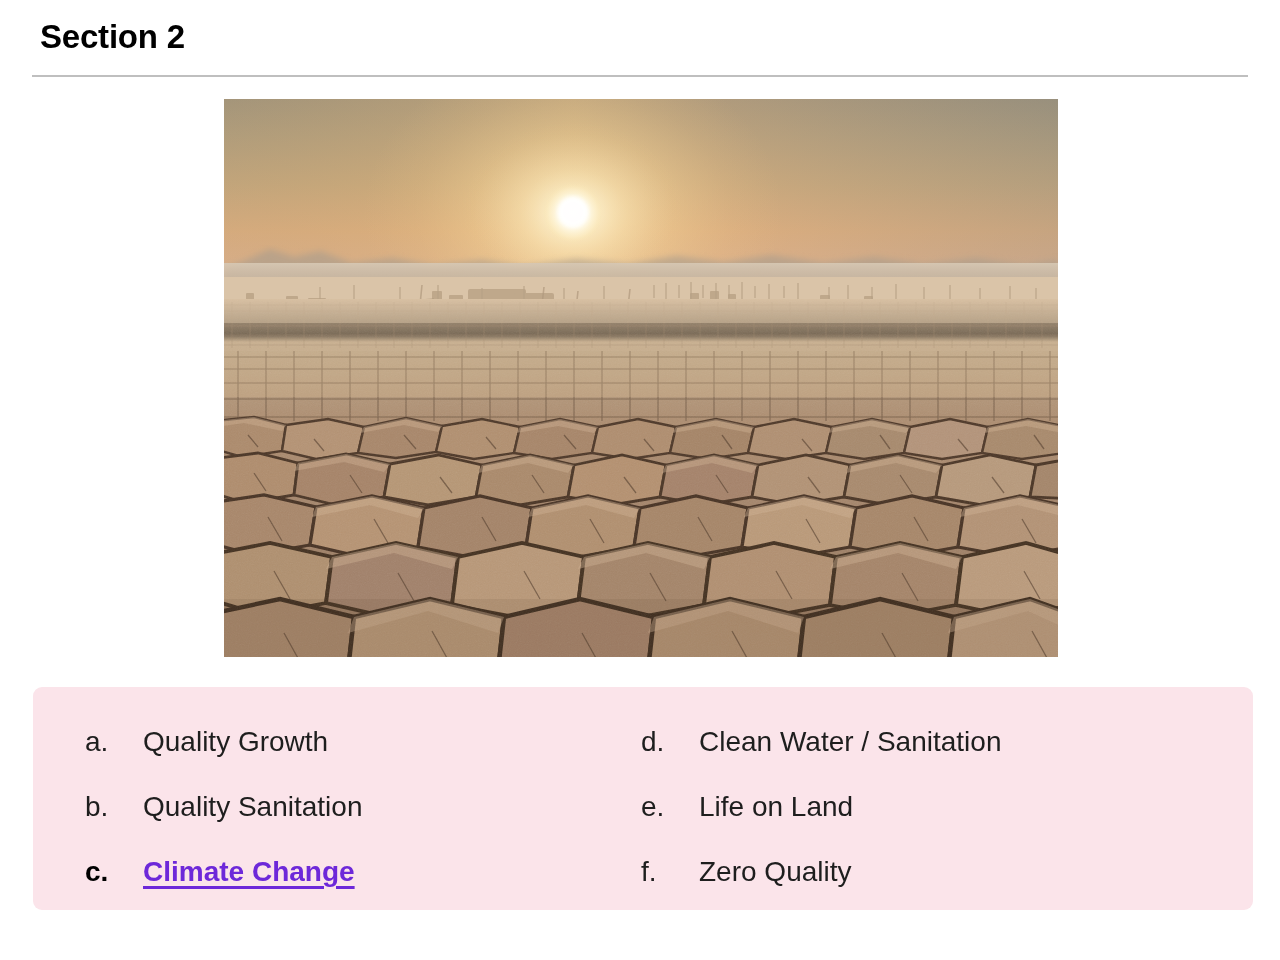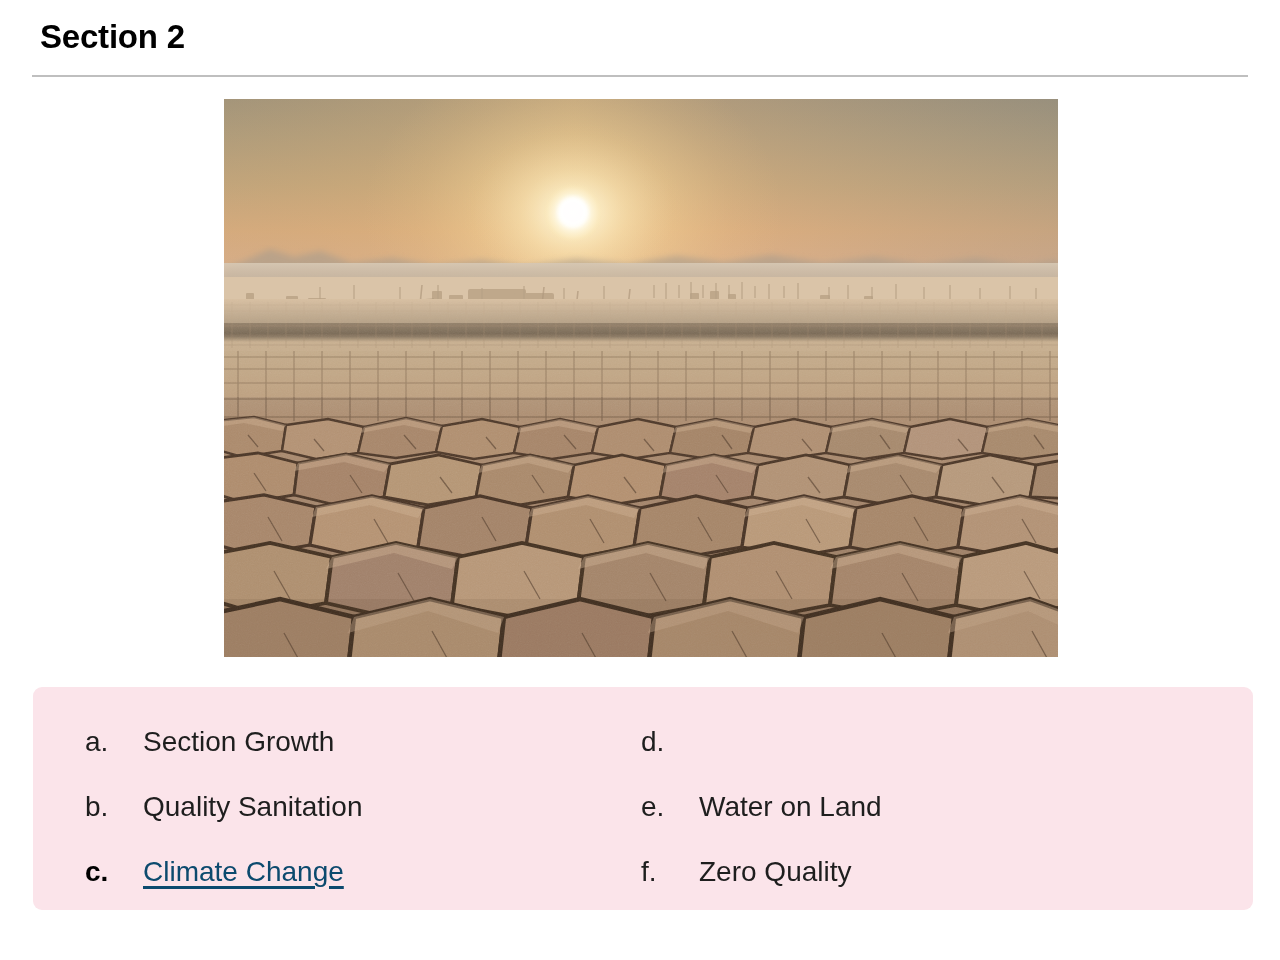--- a/index.html
+++ b/index.html
@@ -91,22 +91,22 @@
     font-size: 28px;
     color: #1e1e1e;
   }
   .option-text {
     font-size: 28px;
     color: #1e1e1e;
     white-space: nowrap;
   }
   .option-row.correct .option-letter { font-weight: bold; color: #000; }
   .option-row.correct .option-text {
-    font-weight: normal;
-    color: #0c4a6e;
+    font-weight: bold;
+    color: #6d28d9;
     text-decoration: underline;
     text-underline-offset: 5px;
     text-decoration-thickness: 3px;
   }
 </style>
 </head>
 <body>
 
 <div id="header">
   <div id="page-title">Section 2</div>
@@ -390,39 +390,40 @@
       <rect x="0" y="500" width="834" height="58" fill="#4a3627" opacity="0.1"></rect>
     </g>
   </svg>
 </div>
 
 <div id="options-panel">
 
   <div id="col-left" class="option-col">
     <div class="option-row">
       <span class="option-letter">a.</span>
-      <span class="option-text">Section Growth</span>
+      <span class="option-text">Quality Growth</span>
     </div>
     <div class="option-row">
       <span class="option-letter">b.</span>
       <span class="option-text">Quality Sanitation</span>
     </div>
     <div class="option-row correct">
       <span class="option-letter">c.</span>
       <span class="option-text">Climate Change</span>
     </div>
   </div>
 
   <div id="col-right" class="option-col">
     <div class="option-row">
       <span class="option-letter">d.</span>
+      <span class="option-text">Clean Water / Sanitation</span>
     </div>
     <div class="option-row">
       <span class="option-letter">e.</span>
-      <span class="option-text">Water on Land</span>
+      <span class="option-text">Life on Land</span>
     </div>
     <div class="option-row">
       <span class="option-letter">f.</span>
       <span class="option-text">Zero Quality</span>
     </div>
   </div>
 
 </div>
 
 </body></html>

